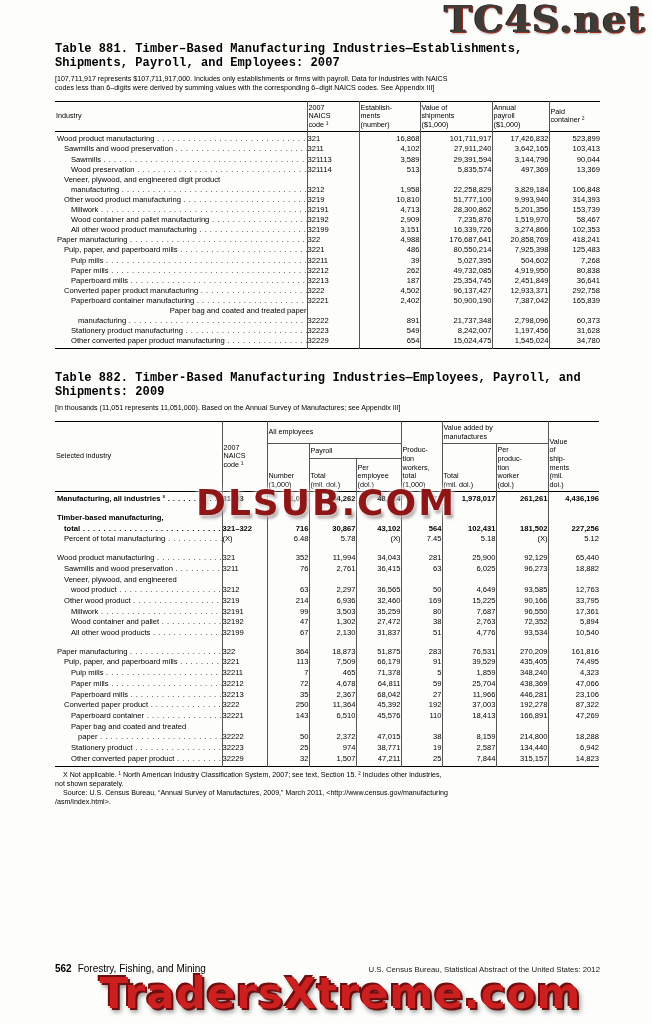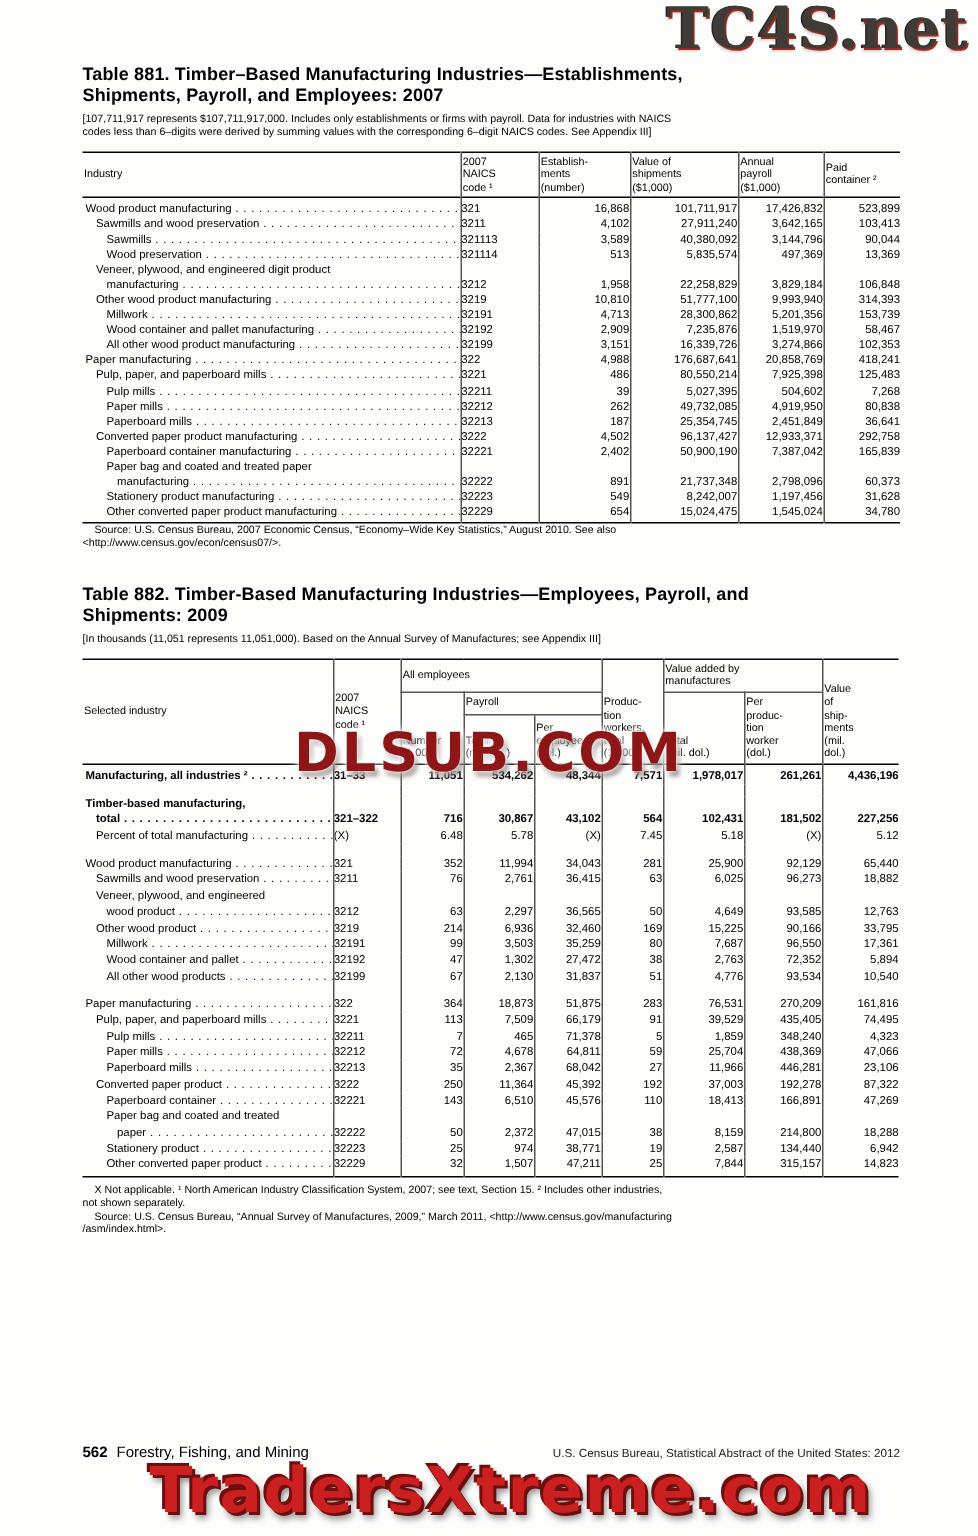--- a/index.html
+++ b/index.html
@@ -6,21 +6,21 @@
   html,body { width:652px; height:1024px; }
   body {
     background:#fdfdfc;
     color:#000;
     font-family:"Liberation Sans", sans-serif;
     position:relative;
     overflow:hidden;
   }
   .content { padding:42px 53px 0 55px; position:relative; }
 
-  .tbl-title { font-size:12px; font-weight:bold; line-height:14px; white-space:pre-line; letter-spacing:.1px; }
+  .tbl-title { font-size:12px; font-weight:bold; line-height:14px; white-space:pre-line; letter-spacing:.1px;font-family:Liberation Mono, monospace; }
   .tbl-note  { font-size:7.1px; line-height:8.8px; margin-top:5px; white-space:pre-line; }
 
   table.data { border-collapse:collapse; table-layout:fixed; width:100%; margin-top:8px;
                border-top:1px solid #000; border-bottom:1px solid #000; }
   table.data th, table.data td { font-weight:normal; padding:0; }
   table.data th { font-size:7.2px; line-height:8.6px; text-align:left; white-space:pre-line;
                   vertical-align:bottom; padding:2px 1px 2px 1px; border-left:1px solid #555; }
   table.data th.mid { vertical-align:middle; }
   table.data th.ind-h { border-left:none; }
   table.data .grp, table.data .grp2 { border-bottom:1px solid #555; vertical-align:middle; }
@@ -124,21 +124,21 @@
           <td class="num">27,911,240</td>
           <td class="num">3,642,165</td>
           <td class="num">103,413</td>
         </tr>
         <tr>
           <td class="ind">
             <div class="lbl" style="padding-left: 16px;"><span>Sawmills</span><span class="dots">&nbsp;.&nbsp;.&nbsp;.&nbsp;.&nbsp;.&nbsp;.&nbsp;.&nbsp;.&nbsp;.&nbsp;.&nbsp;.&nbsp;.&nbsp;.&nbsp;.&nbsp;.&nbsp;.&nbsp;.&nbsp;.&nbsp;.&nbsp;.&nbsp;.&nbsp;.&nbsp;.&nbsp;.&nbsp;.&nbsp;.&nbsp;.&nbsp;.&nbsp;.&nbsp;.&nbsp;.&nbsp;.&nbsp;.&nbsp;.&nbsp;.&nbsp;.&nbsp;.&nbsp;.&nbsp;.&nbsp;.&nbsp;.&nbsp;.&nbsp;.&nbsp;.&nbsp;.&nbsp;.&nbsp;.&nbsp;.&nbsp;.&nbsp;.&nbsp;.&nbsp;.&nbsp;.&nbsp;.&nbsp;.&nbsp;.&nbsp;.&nbsp;.&nbsp;.&nbsp;.&nbsp;.&nbsp;.&nbsp;.&nbsp;.&nbsp;.&nbsp;.&nbsp;.&nbsp;.&nbsp;.&nbsp;.&nbsp;.&nbsp;.&nbsp;.&nbsp;.&nbsp;.&nbsp;.&nbsp;.&nbsp;.&nbsp;.&nbsp;.&nbsp;.&nbsp;.&nbsp;.&nbsp;.&nbsp;.&nbsp;.&nbsp;.&nbsp;.&nbsp;.&nbsp;.</span></div>
           </td>
           <td class="naics">321113</td>
           <td class="num">3,589</td>
-          <td class="num">40,380,092</td>
+          <td class="num">29,391,594</td>
           <td class="num">3,144,796</td>
           <td class="num">90,044</td>
         </tr>
         <tr>
           <td class="ind">
             <div class="lbl" style="padding-left: 16px;"><span>Wood preservation</span><span class="dots">&nbsp;.&nbsp;.&nbsp;.&nbsp;.&nbsp;.&nbsp;.&nbsp;.&nbsp;.&nbsp;.&nbsp;.&nbsp;.&nbsp;.&nbsp;.&nbsp;.&nbsp;.&nbsp;.&nbsp;.&nbsp;.&nbsp;.&nbsp;.&nbsp;.&nbsp;.&nbsp;.&nbsp;.&nbsp;.&nbsp;.&nbsp;.&nbsp;.&nbsp;.&nbsp;.&nbsp;.&nbsp;.&nbsp;.&nbsp;.&nbsp;.&nbsp;.&nbsp;.&nbsp;.&nbsp;.&nbsp;.&nbsp;.&nbsp;.&nbsp;.&nbsp;.&nbsp;.&nbsp;.&nbsp;.&nbsp;.&nbsp;.&nbsp;.&nbsp;.&nbsp;.&nbsp;.&nbsp;.&nbsp;.&nbsp;.&nbsp;.&nbsp;.&nbsp;.&nbsp;.&nbsp;.&nbsp;.&nbsp;.&nbsp;.&nbsp;.&nbsp;.&nbsp;.&nbsp;.&nbsp;.&nbsp;.&nbsp;.&nbsp;.&nbsp;.&nbsp;.&nbsp;.&nbsp;.&nbsp;.&nbsp;.&nbsp;.&nbsp;.&nbsp;.&nbsp;.&nbsp;.&nbsp;.&nbsp;.&nbsp;.&nbsp;.&nbsp;.&nbsp;.&nbsp;.</span></div>
           </td>
           <td class="naics">321114</td>
           <td class="num">513</td>
           <td class="num">5,835,574</td>
@@ -261,21 +261,21 @@
             <div class="lbl" style="padding-left: 16px;"><span>Paperboard container manufacturing</span><span class="dots">&nbsp;.&nbsp;.&nbsp;.&nbsp;.&nbsp;.&nbsp;.&nbsp;.&nbsp;.&nbsp;.&nbsp;.&nbsp;.&nbsp;.&nbsp;.&nbsp;.&nbsp;.&nbsp;.&nbsp;.&nbsp;.&nbsp;.&nbsp;.&nbsp;.&nbsp;.&nbsp;.&nbsp;.&nbsp;.&nbsp;.&nbsp;.&nbsp;.&nbsp;.&nbsp;.&nbsp;.&nbsp;.&nbsp;.&nbsp;.&nbsp;.&nbsp;.&nbsp;.&nbsp;.&nbsp;.&nbsp;.&nbsp;.&nbsp;.&nbsp;.&nbsp;.&nbsp;.&nbsp;.&nbsp;.&nbsp;.&nbsp;.&nbsp;.&nbsp;.&nbsp;.&nbsp;.&nbsp;.&nbsp;.&nbsp;.&nbsp;.&nbsp;.&nbsp;.&nbsp;.&nbsp;.&nbsp;.&nbsp;.&nbsp;.&nbsp;.&nbsp;.&nbsp;.&nbsp;.&nbsp;.&nbsp;.&nbsp;.&nbsp;.&nbsp;.&nbsp;.&nbsp;.&nbsp;.&nbsp;.&nbsp;.&nbsp;.&nbsp;.&nbsp;.&nbsp;.&nbsp;.&nbsp;.&nbsp;.&nbsp;.&nbsp;.&nbsp;.&nbsp;.&nbsp;.</span></div>
           </td>
           <td class="naics">32221</td>
           <td class="num">2,402</td>
           <td class="num">50,900,190</td>
           <td class="num">7,387,042</td>
           <td class="num">165,839</td>
         </tr>
         <tr>
           <td class="ind">
-            <div class="lbl" style="padding-left: 16px;"><span>Paper bag and coated and treated paper</span></div>
+            <div class="lbl" style="padding-left: 16px; text-align: right;"><span>Paper bag and coated and treated paper</span></div>
             <div class="lbl" style="padding-left: 23px;"><span>manufacturing</span><span class="dots">&nbsp;.&nbsp;.&nbsp;.&nbsp;.&nbsp;.&nbsp;.&nbsp;.&nbsp;.&nbsp;.&nbsp;.&nbsp;.&nbsp;.&nbsp;.&nbsp;.&nbsp;.&nbsp;.&nbsp;.&nbsp;.&nbsp;.&nbsp;.&nbsp;.&nbsp;.&nbsp;.&nbsp;.&nbsp;.&nbsp;.&nbsp;.&nbsp;.&nbsp;.&nbsp;.&nbsp;.&nbsp;.&nbsp;.&nbsp;.&nbsp;.&nbsp;.&nbsp;.&nbsp;.&nbsp;.&nbsp;.&nbsp;.&nbsp;.&nbsp;.&nbsp;.&nbsp;.&nbsp;.&nbsp;.&nbsp;.&nbsp;.&nbsp;.&nbsp;.&nbsp;.&nbsp;.&nbsp;.&nbsp;.&nbsp;.&nbsp;.&nbsp;.&nbsp;.&nbsp;.&nbsp;.&nbsp;.&nbsp;.&nbsp;.&nbsp;.&nbsp;.&nbsp;.&nbsp;.&nbsp;.&nbsp;.&nbsp;.&nbsp;.&nbsp;.&nbsp;.&nbsp;.&nbsp;.&nbsp;.&nbsp;.&nbsp;.&nbsp;.&nbsp;.&nbsp;.&nbsp;.&nbsp;.&nbsp;.&nbsp;.&nbsp;.&nbsp;.&nbsp;.&nbsp;.</span></div>
           </td>
           <td class="naics">32222</td>
           <td class="num">891</td>
           <td class="num">21,737,348</td>
           <td class="num">2,798,096</td>
           <td class="num">60,373</td>
         </tr>
         <tr>
           <td class="ind">
@@ -293,22 +293,20 @@
           </td>
           <td class="naics">32229</td>
           <td class="num">654</td>
           <td class="num">15,024,475</td>
           <td class="num">1,545,024</td>
           <td class="num">34,780</td>
         </tr>
       </tbody>
   </table>
 
-  <div class="source">Source: U.S. Census Bureau, 2007 Economic Census, “Economy–Wide Key Statistics,” August 2010. See also
-&lt;http://www.census.gov/econ/census07/&gt;.</div>
 
   <div class="gap882"></div>
 
   <div class="tbl-title">Table 882. Timber-Based Manufacturing Industries—Employees, Payroll, and
 Shipments: 2009</div>
   <div class="tbl-note">[In thousands (11,051 represents 11,051,000). Based on the Annual Survey of Manufactures; see Appendix III]</div>
 
   <table class="data" id="t882">
     <colgroup>
       <col style="width:167px">

